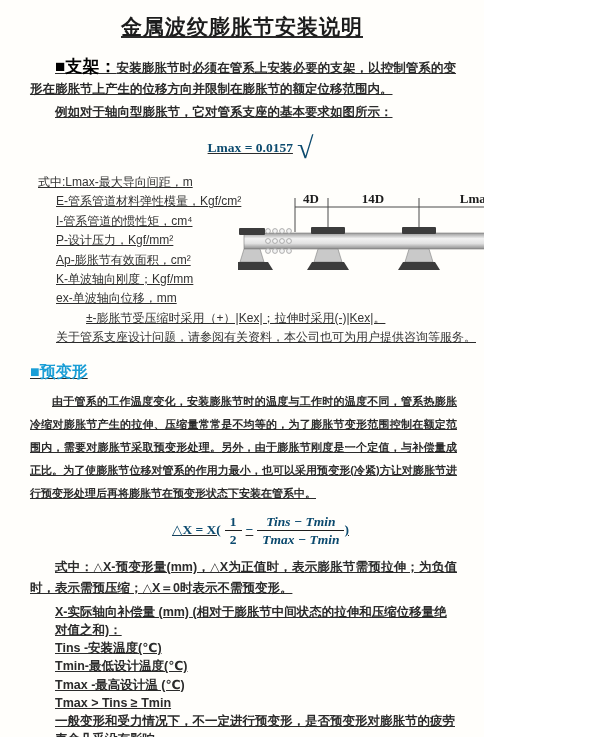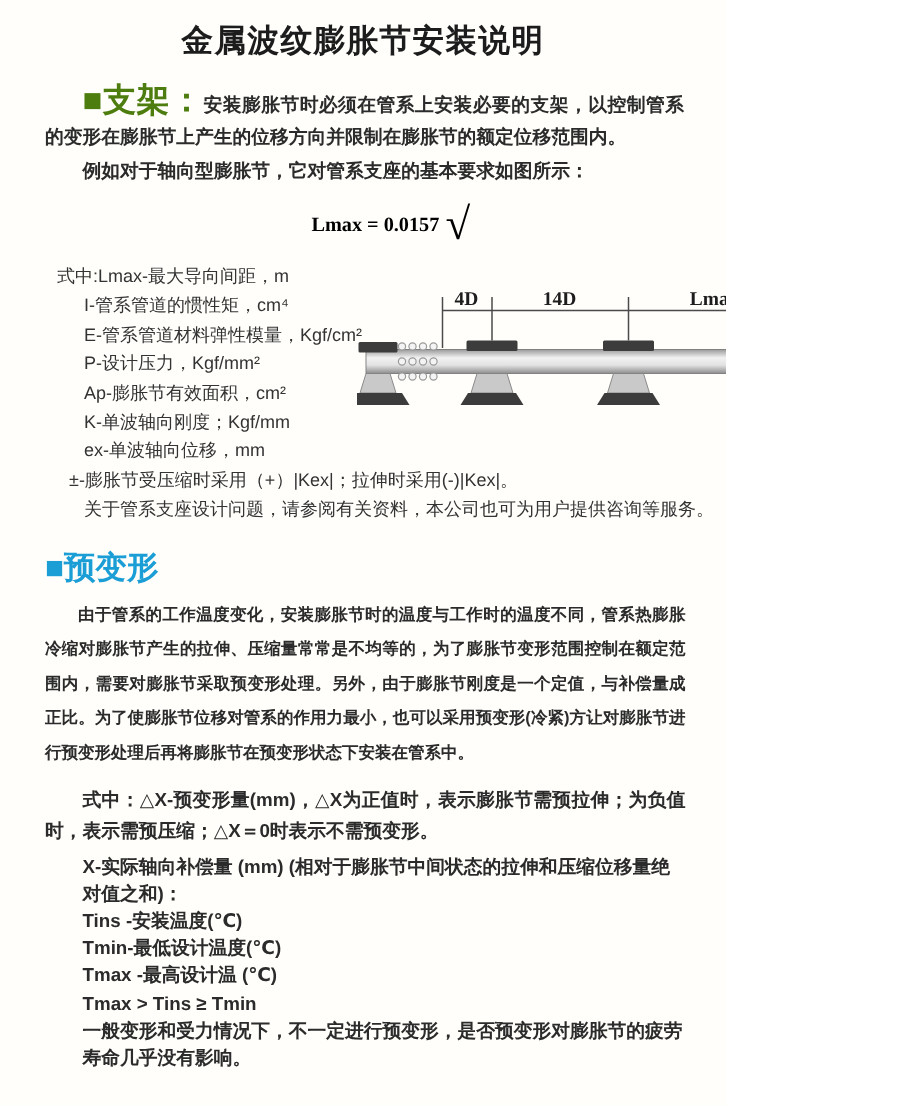--- a/index.html
+++ b/index.html
@@ -3,75 +3,76 @@
 <meta charset="utf-8">
 <style>
   html,body{margin:0;padding:0;background:#ffffff;}
   #page{
     position:relative;
     width:484px;height:737px;
     background:#fffefb;
     overflow:hidden;
     font-family:"Liberation Sans","DejaVu Sans",sans-serif;
     color:#2b2b2b;
+    text-decoration:underline;
   }
   
   .doc-title{
     margin:0;padding-top:13px;
     text-align:center;
     font-size:21px;font-weight:bold;color:#1c1c1c;
     letter-spacing:1px;
   }
   
   .sec1-para{
     margin:15px 28px 0 30px;
     font-size:12.5px;line-height:21px;font-weight:600;
     text-indent:2em;text-align:justify;
   }
   .blue-inline-label{
-    color:#4d7c0f;font-size:22px;font-weight:bold;
+    color:#000000;font-size:17px;font-weight:bold;
   }
   .example-line{
     margin:2px 28px 0 30px;
     font-size:12.5px;line-height:21px;font-weight:600;
     text-indent:2em;
   }
   
   .formula-row{
     text-align:center;
     font-family:"Liberation Serif","DejaVu Serif",serif;
-    font-weight:bold;font-size:13.5px;color:#000000;padding-left:37px;
+    font-weight:bold;font-size:13.5px;color:#0c4a6e;padding-left:37px;
   }
   .formula1{margin-top:11px;}
   .formula2{margin-top:9px;}
   .frac{display:inline-block;vertical-align:middle;text-align:center;line-height:1.15;}
   .frac .num{display:block;padding:0 5px 1px 5px;border-bottom:1px solid #1d1d1d;}
   .frac .den{display:block;padding:1px 5px 0 5px;}
   .ital{font-style:italic;}
   .radical{
     display:inline-block;vertical-align:middle;
     font-size:30px;font-weight:normal;line-height:1;
     transform:translateY(-1px);
   }
   .radicand{border-top:1.6px solid #1d1d1d;}
   .fx-sp{display:inline-block;width:4px;}
   
   .var-list{
     margin-top:9px;padding-left:38px;
     font-size:12px;line-height:19.4px;color:#333;
   }
   .var-list .ind1{padding-left:18px;}
-  .var-list .ind2{padding-left:8px;}
+  .var-list .ind2{padding-left:8px;margin-left:40px;}
   
   #diagram{position:absolute;left:238px;top:190px;width:362px;height:100px;}
   
   .blue-heading{
     color:#1b9ed6;font-weight:bold;
   }
-  .h-yubianxing{margin:14px 0 0 30px;font-size:21px;}
+  .h-yubianxing{margin:14px 0 0 30px;font-size:16px;}
   .sec2-para{
     margin:7px 27px 0 30px;
     font-size:11px;line-height:23px;font-weight:600;
     text-indent:2em;text-align:justify;
   }
   .h-axial{margin:9px 0 0 60px;font-size:17px;}
   .explain-para{
     margin:9px 27px 0 30px;
     font-size:12.5px;line-height:21px;font-weight:600;
     text-indent:2em;text-align:justify;
@@ -91,22 +92,22 @@
   <p class="sec1-para"><span class="blue-inline-label">■支架：</span><span>安装膨胀节时必须在管系上安装必要的支架，以控制管系的变形在膨胀节上产生的位移方向并限制在膨胀节的额定位移范围内。</span></p>
 
   <p class="example-line">例如对于轴向型膨胀节，它对管系支座的基本要求如图所示：</p>
 
   <div class="formula-row formula1">
     <span>Lmax = 0.0157</span><span class="fx-sp"></span><span class="radical">√</span>
   </div>
 
   <div class="var-list">
     <div>式中:Lmax-最大导向间距，m</div>
+    <div class="ind1">E-管系管道材料弹性模量，Kgf/cm²</div>
     <div class="ind1">I-管系管道的惯性矩，cm⁴</div>
-    <div class="ind1">E-管系管道材料弹性模量，Kgf/cm²</div>
     <div class="ind1">P-设计压力，Kgf/mm²</div>
     <div class="ind1">Ap-膨胀节有效面积，cm²</div>
     <div class="ind1">K-单波轴向刚度；Kgf/mm</div>
     <div class="ind1">ex-单波轴向位移，mm</div>
     <div class="ind2">±-膨胀节受压缩时采用（+）|Kex|；拉伸时采用(-)|Kex|。</div>
     <div class="ind1">关于管系支座设计问题，请参阅有关资料，本公司也可为用户提供咨询等服务。</div>
   </div>
 
   <svg id="diagram" viewBox="0 0 362 100">
     <defs>
@@ -168,20 +169,23 @@
       <rect x="279" y="37" width="34" height="7" rx="1" fill="#3c3c3c"></rect>
       <path d="M286 59 L306 59 L310 72 L282 72 Z" fill="#c9c9c9" stroke="#808080" stroke-width="0.6"></path>
       <path d="M280 72 L312 72 L317 80 L275 80 Z" fill="#3c3c3c"></path>
     </g>
   </svg>
 
   <h2 class="blue-heading h-yubianxing" style="margin-bottom:0;">■预变形</h2>
   <p class="sec2-para">由于管系的工作温度变化，安装膨胀节时的温度与工作时的温度不同，管系热膨胀冷缩对膨胀节产生的拉伸、压缩量常常是不均等的，为了膨胀节变形范围控制在额定范围内，需要对膨胀节采取预变形处理。另外，由于膨胀节刚度是一个定值，与补偿量成正比。为了使膨胀节位移对管系的作用力最小，也可以采用预变形(冷紧)方让对膨胀节进行预变形处理后再将膨胀节在预变形状态下安装在管系中。</p>
 
 
+  <div class="formula-row formula2">
+    <span>△X = X(</span><span class="fx-sp"></span><span class="frac"><span class="num">1</span><span class="den">2</span></span><span class="fx-sp"></span><span>−</span><span class="fx-sp"></span><span class="frac ital"><span class="num">Tins − Tmin</span><span class="den">Tmax − Tmin</span></span><span>)</span>
+  </div>
 
   <p class="explain-para">式中：△X-预变形量(mm)，△X为正值时，表示膨胀节需预拉伸；为负值时，表示需预压缩；△X＝0时表示不需预变形。</p>
 
   <div class="axial-list">
     <div>X-实际轴向补偿量 (mm) (相对于膨胀节中间状态的拉伸和压缩位移量绝对值之和)：</div>
     <div>Tins -安装温度(℃)</div>
     <div>Tmin-最低设计温度(℃)</div>
     <div>Tmax -最高设计温 (℃)</div>
     <div>Tmax &gt; Tins ≥ Tmin</div>
     <div>一般变形和受力情况下，不一定进行预变形，是否预变形对膨胀节的疲劳寿命几乎没有影响。</div>

